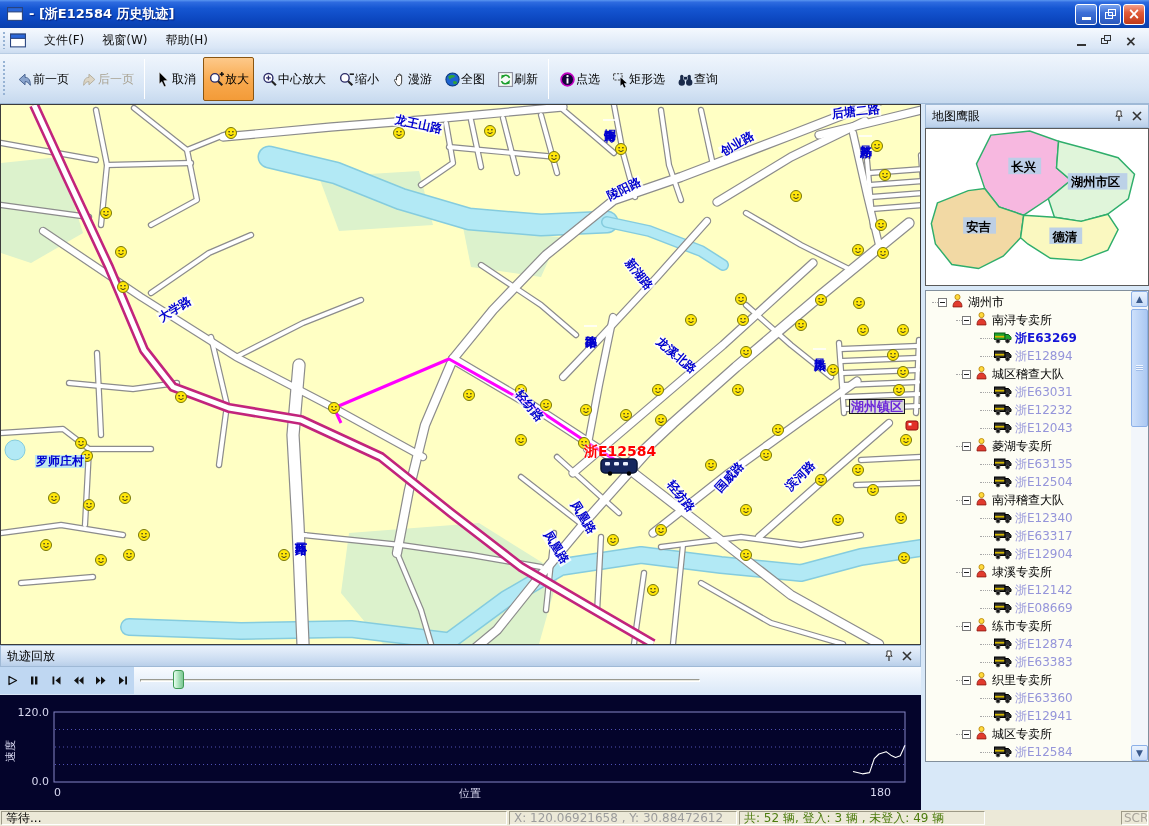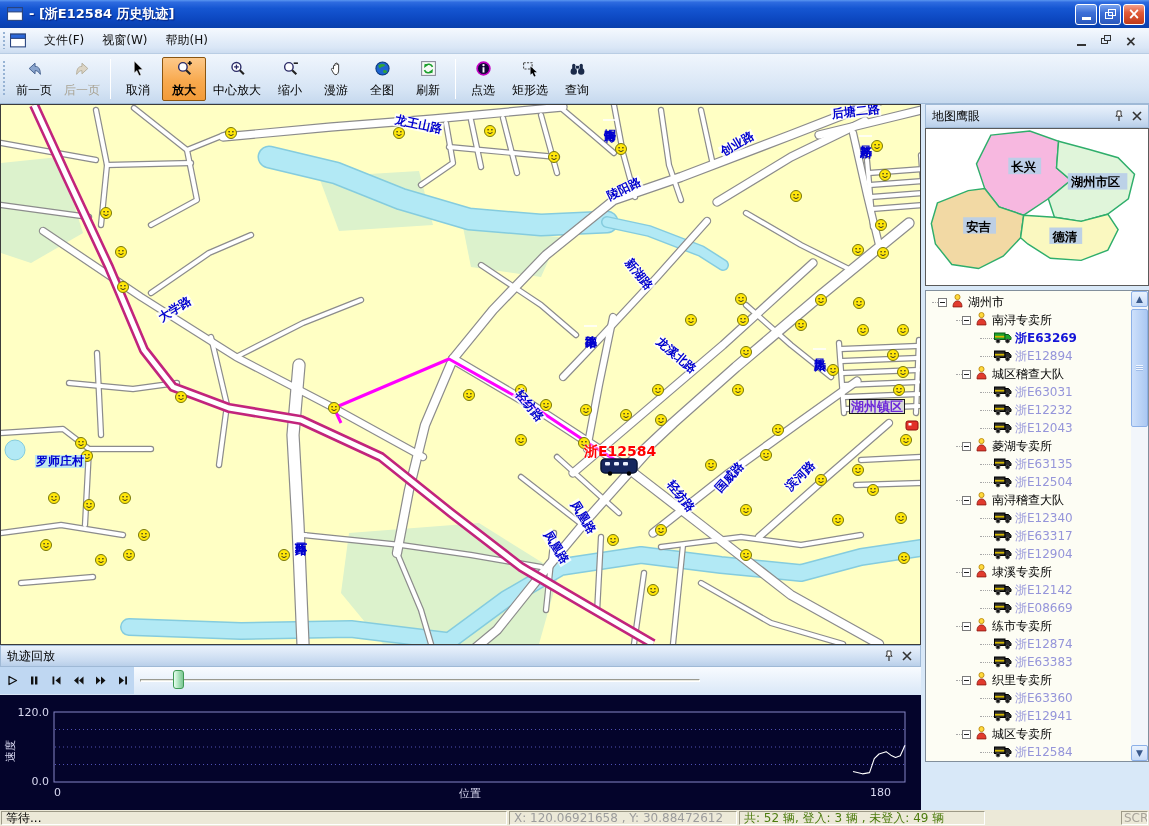--- a/index.html
+++ b/index.html
@@ -38,25 +38,25 @@
   .mdi-min { width:9px; height:2px; background:#333; margin-top:9px; }
   .mdi-restore i { position:absolute; border:1px solid #333; display:block; }
   .mdi-restore i.b { left:0; top:3px; width:7px; height:6px; }
   .mdi-restore i.t { left:3px; top:0; width:7px; height:6px; background:#D9E6F6; }
   .mdi-x { font-size:14px; font-weight:bold; line-height:12px; }
 
   
   .toolbar { position:absolute; left:0; top:54px; width:1149px; height:50px;
     background:linear-gradient(180deg,#F0F6FD 0%,#D7E5F5 70%,#C6D9EE 100%);
     border-bottom:1px solid #9FB9D6; display:flex; align-items:center; }
-  .tb-btn { min-width:44px; height:44px; margin:10px 1px; padding:2px 4px 1px 4px; display:flex; flex-direction:column;
+  .tb-btn { min-width:44px; height:44px; margin:10px 1px; padding:2px 4px 1px 4px; display:flex; 
     align-items:center; justify-content:space-between; border:1px solid transparent; border-radius:2px; }
   .tb-btn .ticon { width:17px; height:17px; }
   .tb-btn .tlabel { font-size:12px; color:#000; white-space:nowrap; }
-  .tb-btn.active { background:linear-gradient(180deg,#FDC98A 0%,#F8A94E 55%,#F39B38 100%); border:1px solid #8A5510;font-weight:bold; }
+  .tb-btn.active { background:linear-gradient(180deg,#FDC98A 0%,#F8A94E 55%,#F39B38 100%); border:1px solid #8A5510; }
   .tb-btn.disabled .tlabel { color:#A9A393; }
   .tb-sep { width:1px; height:40px; background:#A3BCD8; border-right:1px solid #fff; margin:0 4px; }
 
   
   .content { position:absolute; left:0; top:104px; width:1149px; height:706px; }
   .map-area { position:absolute; left:0; top:0; width:921px; height:541px;
     border:1px solid #3C3C3C; background:#FFFFC4; overflow:hidden; }
   #map-labels { position:absolute; left:0; top:0; width:919px; height:539px; pointer-events:none; }
   .map-label { position:absolute; font-weight:bold; font-size:12px; line-height:13px; color:#0000CE;
     background:rgba(255,255,255,0.78); padding:0 1px; white-space:nowrap; transform-origin:left center; }

